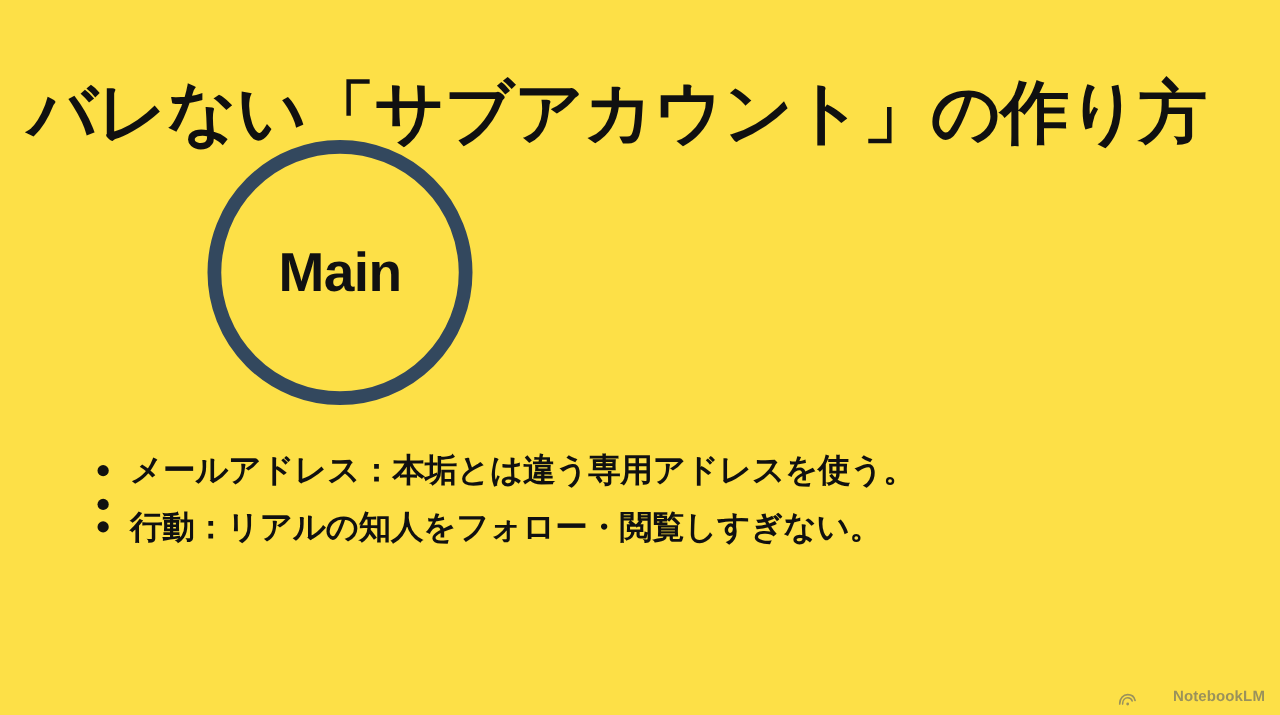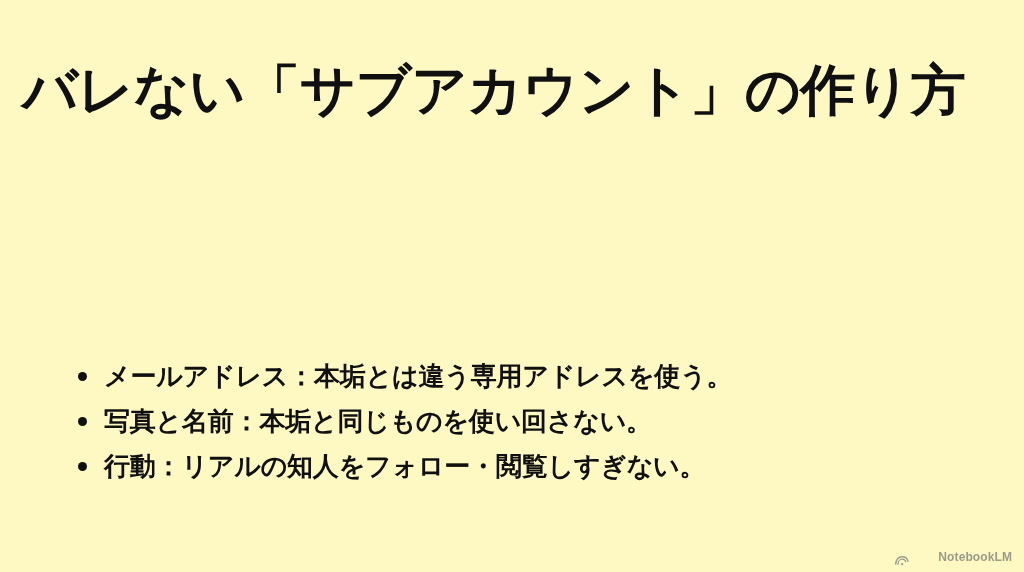--- a/index.html
+++ b/index.html
@@ -5,21 +5,21 @@
 <style>
   html, body {
     margin: 0;
     padding: 0;
     background: #ffffff;
   }
   #slide {
     position: relative;
     width: 1024px;
     height: 572px;
-    background: #fef9c3;
+    background: #fde047;
     overflow: hidden;
     font-family: "Liberation Sans", "DejaVu Sans", sans-serif;
     -webkit-font-smoothing: antialiased;
   }
 
   
   .slide-title {
     position: absolute;
     left: 22px;
     top: 18px;
@@ -129,33 +129,36 @@
 </style>
 </head>
 <body>
 
 <div id="slide">
 
   <h1 class="slide-title">バレない「サブアカウント」の作り方</h1>
 
   <div class="circles">
 
+    <div class="account-circle main">
+      <span class="circle-label">Main</span>
+    </div>
 
 
   </div>
 
   <ul class="bullet-list">
 
     <li class="bullet-item">
       <span class="dot"></span><span>メールアドレス：本垢とは違う専用アドレスを使う。</span><span class="accent"></span><span></span>
     </li>
 
 
     <li class="bullet-item">
-      <span class="dot"></span><span>写真と名前：本垢と同じものを使い回さない。</span><span class="accent"></span><span></span>
+      <span class="dot"></span><span class="accent"></span><span></span>
     </li>
 
     <li class="bullet-item">
       <span class="dot"></span><span>行動：リアルの知人をフォロー・閲覧しすぎない。</span><span class="accent"></span><span></span>
     </li>
 
   </ul>
 
   <div class="watermark">
     <span class="wm-icon">

